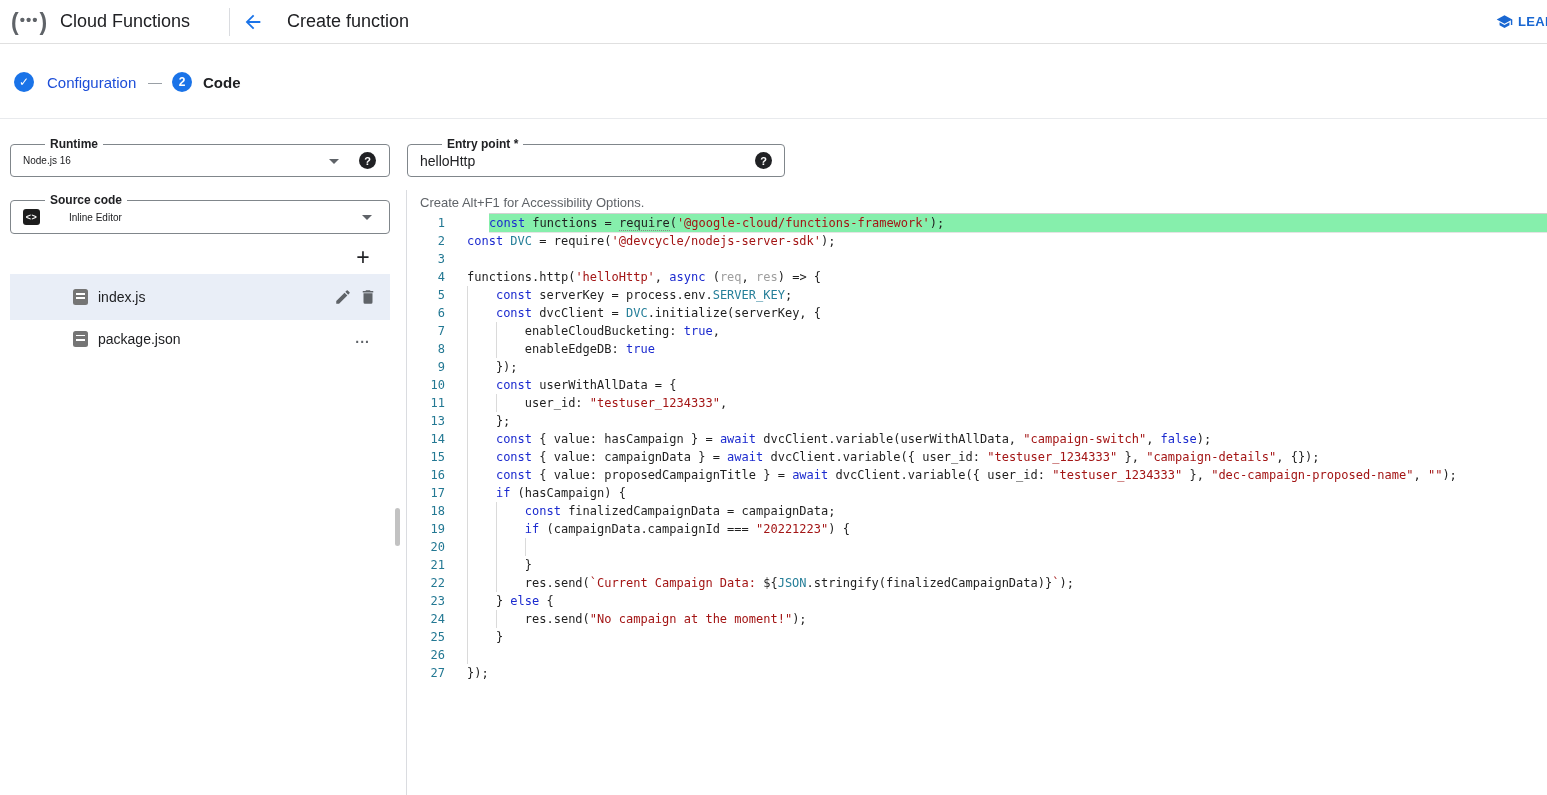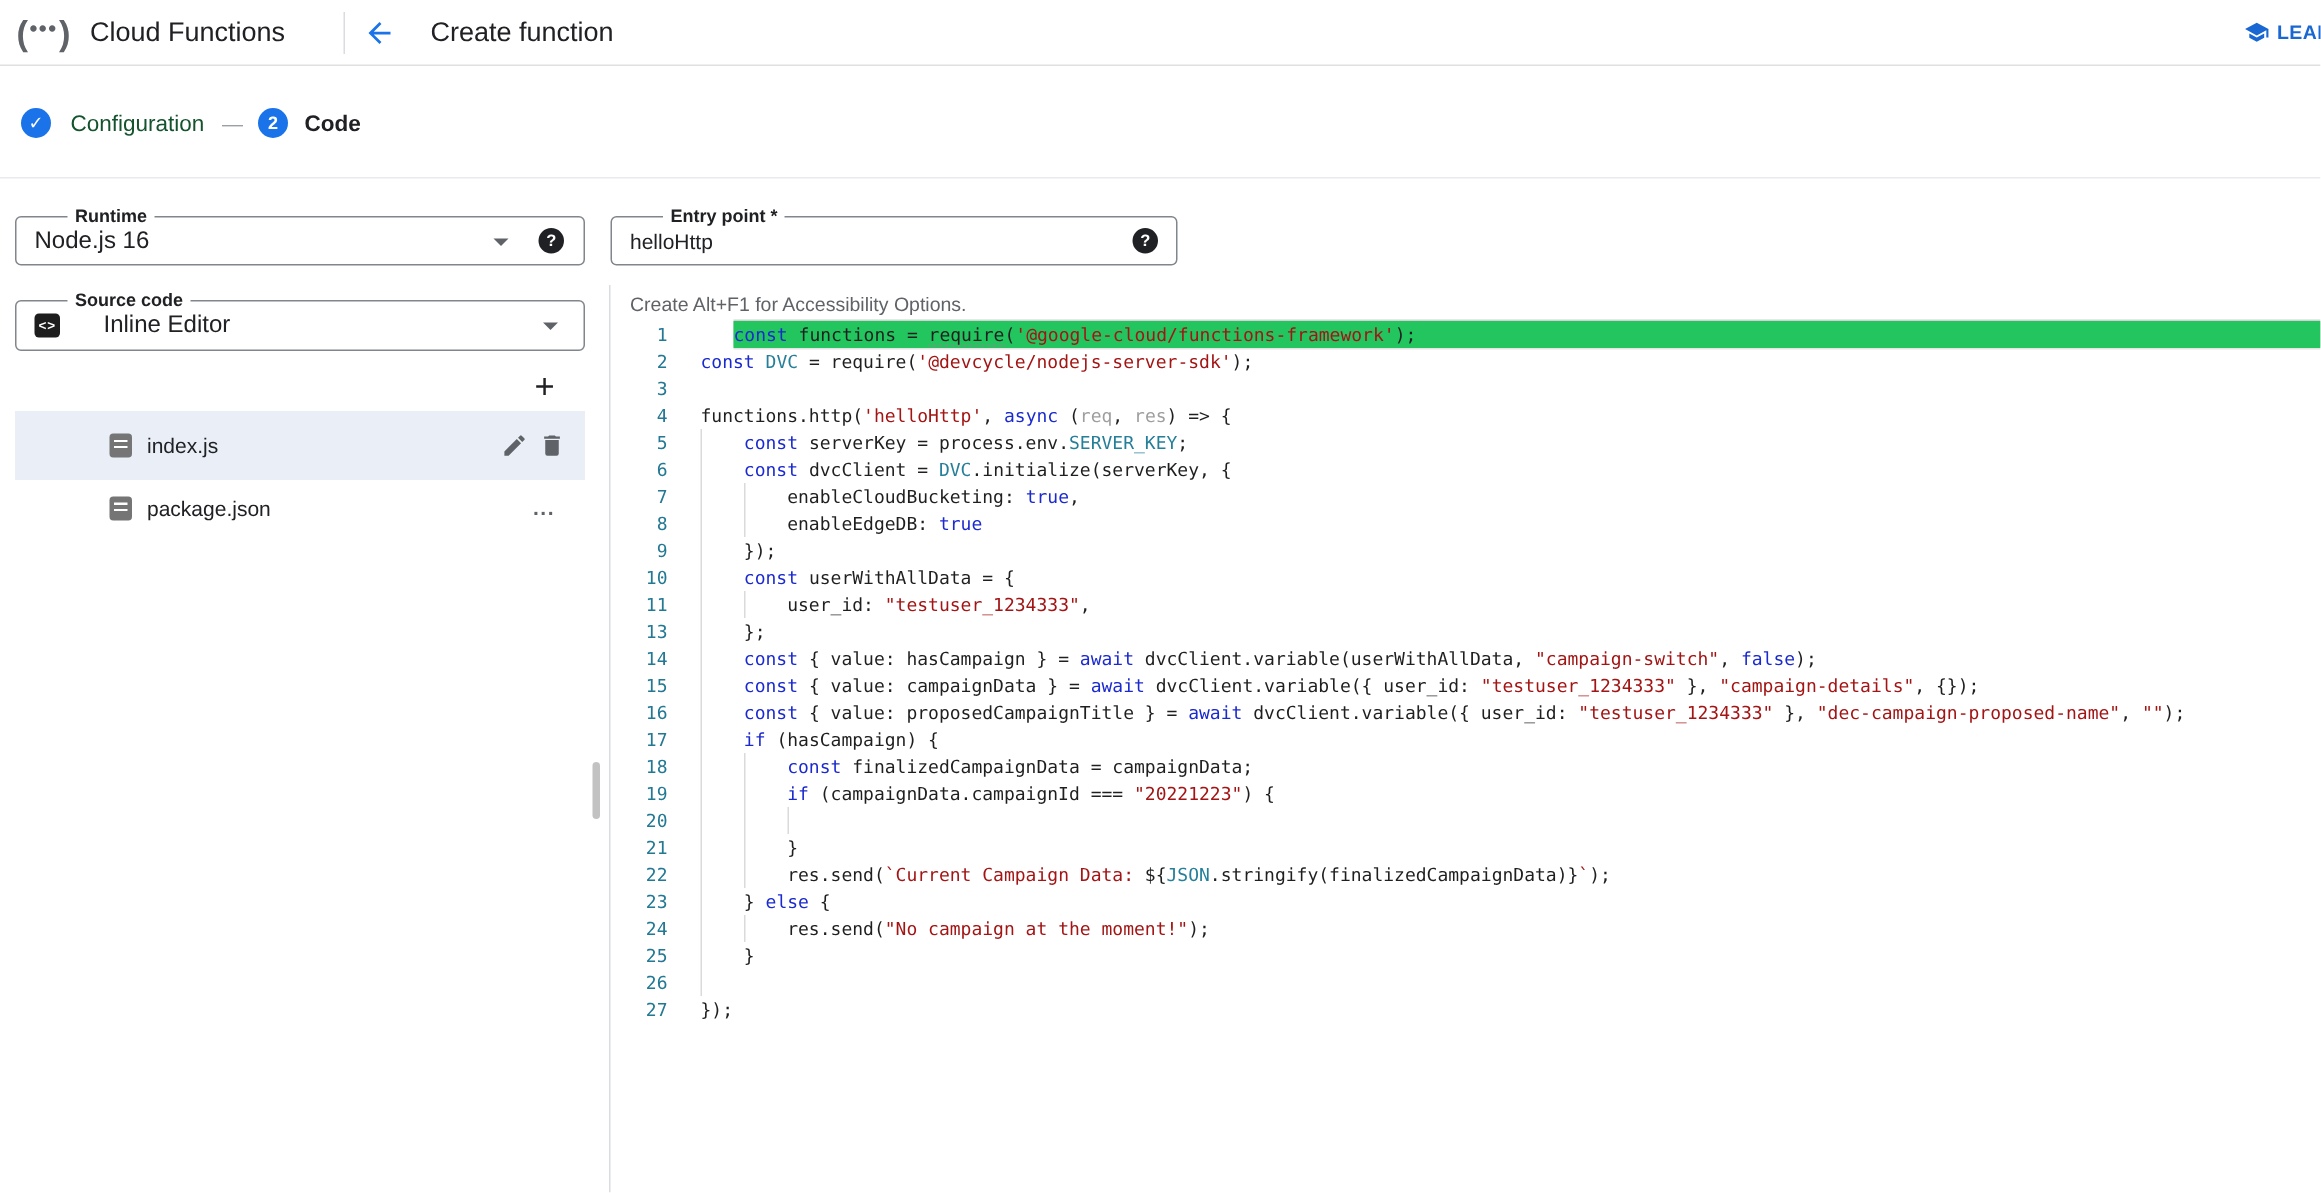--- a/index.html
+++ b/index.html
@@ -19,33 +19,33 @@
   #back-btn { position:absolute; left:242px; top:11px; width:22px; height:22px; cursor:pointer; }
   #page-title { position:absolute; left:287px; top:11px; font-size:18px; color:#202124; white-space:nowrap; }
   #learn { position:absolute; left:1496px; top:13px; display:flex; align-items:center; gap:5px;
     color:#1967d2; font-size:13px; font-weight:700; letter-spacing:.3px; white-space:nowrap; cursor:pointer; }
 
   
   #stepper-zone { position:absolute; top:44px; left:0; width:1547px; height:75px; border-bottom:1px solid #e8eaed; }
   .step-circle { width:20px; height:20px; border-radius:50%; background:var(--accent,#1a73e8);
     color:#fff; display:flex; align-items:center; justify-content:center; }
   #step1 { position:absolute; left:14px; top:28px; display:flex; align-items:center; gap:13px; cursor:pointer; }
-  #step1 .lbl { font-size:15px; color:#14532d; }
+  #step1 .lbl { font-size:15px; color:#1d4ed8; }
   #step-dash { position:absolute; left:148px; top:30px; color:#9aa0a6; font-size:14px; }
   #step2 { position:absolute; left:172px; top:28px; display:flex; align-items:center; gap:11px; cursor:pointer; }
   #step2 .num { font-size:12px; font-weight:700; }
   #step2 .lbl { font-size:15px; font-weight:700; color:#202124; }
   .chk { font-size:12px; font-weight:700; }
 
   
   .field { position:absolute; border:1px solid #80868b; border-radius:4px; background:#fff; }
   .field .flabel { position:absolute; top:-8px; left:10px; background:#fff; padding:0 5px;
     font-size:12px; font-weight:700; color:#202124; white-space:nowrap;margin-left:24px; }
   .field .fvalue { position:absolute; left:12px; top:0; height:100%; display:flex; align-items:center;
-    font-size:16px; color:#202124; white-space:nowrap; }
+    font-size:10px; color:#202124; white-space:nowrap; }
   .caret { position:absolute; width:0; height:0; border-left:5px solid transparent;
     border-right:5px solid transparent; border-top:5.5px solid #5f6368; top:50%; margin-top:-2px; }
   .help { position:absolute; width:17px; height:17px; border-radius:50%; background:#202124; color:#fff;
     font-size:11px; font-weight:700; display:flex; align-items:center; justify-content:center;
     top:50%; margin-top:-8.5px; cursor:pointer; }
   #runtime-field { left:10px; top:144px; width:380px; height:33px; }
   #runtime-field .caret { right:50px; }
   #runtime-field .help { right:13px; }
   #entry-field { left:407px; top:144px; width:378px; height:33px; }
   #entry-field input { position:absolute; left:12px; top:1px; width:300px; height:29px; border:0; outline:0;
@@ -75,21 +75,21 @@
     border-radius:3px; cursor:pointer; }
   #panel-divider { position:absolute; left:406px; top:190px; width:1px; height:605px; background:#dadce0; }
 
   
   #a11y-hint { position:absolute; left:420px; top:195px; font-size:13px; color:#5f6368; }
   #editor { position:absolute; left:420px; top:214px; width:1127px; cursor:text; }
   .crow { display:flex; height:18px; line-height:18px;
     font-family:"DejaVu Sans Mono","Liberation Mono",monospace; font-size:12px; }
   .crow .ln { width:25px; text-align:right; color:var(--lnc,#237893); flex:none; user-select:none; }
   .crow .code { margin-left:22px; flex:1; position:relative; white-space:pre; color:#1f1f1f; }
-  .crow.hl .code { background:#22c55e; box-shadow:0 -1px 0 #d2d2d2, 0 1px 0 #e4e4e4;margin-left:44px; }
+  .crow.hl .code { background:#86efac; box-shadow:0 -1px 0 #d2d2d2, 0 1px 0 #e4e4e4;margin-left:44px; }
   .guide { position:absolute; top:0; bottom:0; width:0; border-left:1px solid #dadada; }
   .k { color:var(--kw,#1b2acf); }
   .s { color:var(--str,#a31515); }
   .ty { color:var(--typ,#267f99); }
   .f { color:#9e9e9e; }
   .sq { border-bottom:1.5px dotted #8a8a8a; }
 </style>
 </head>
 <body>
 

